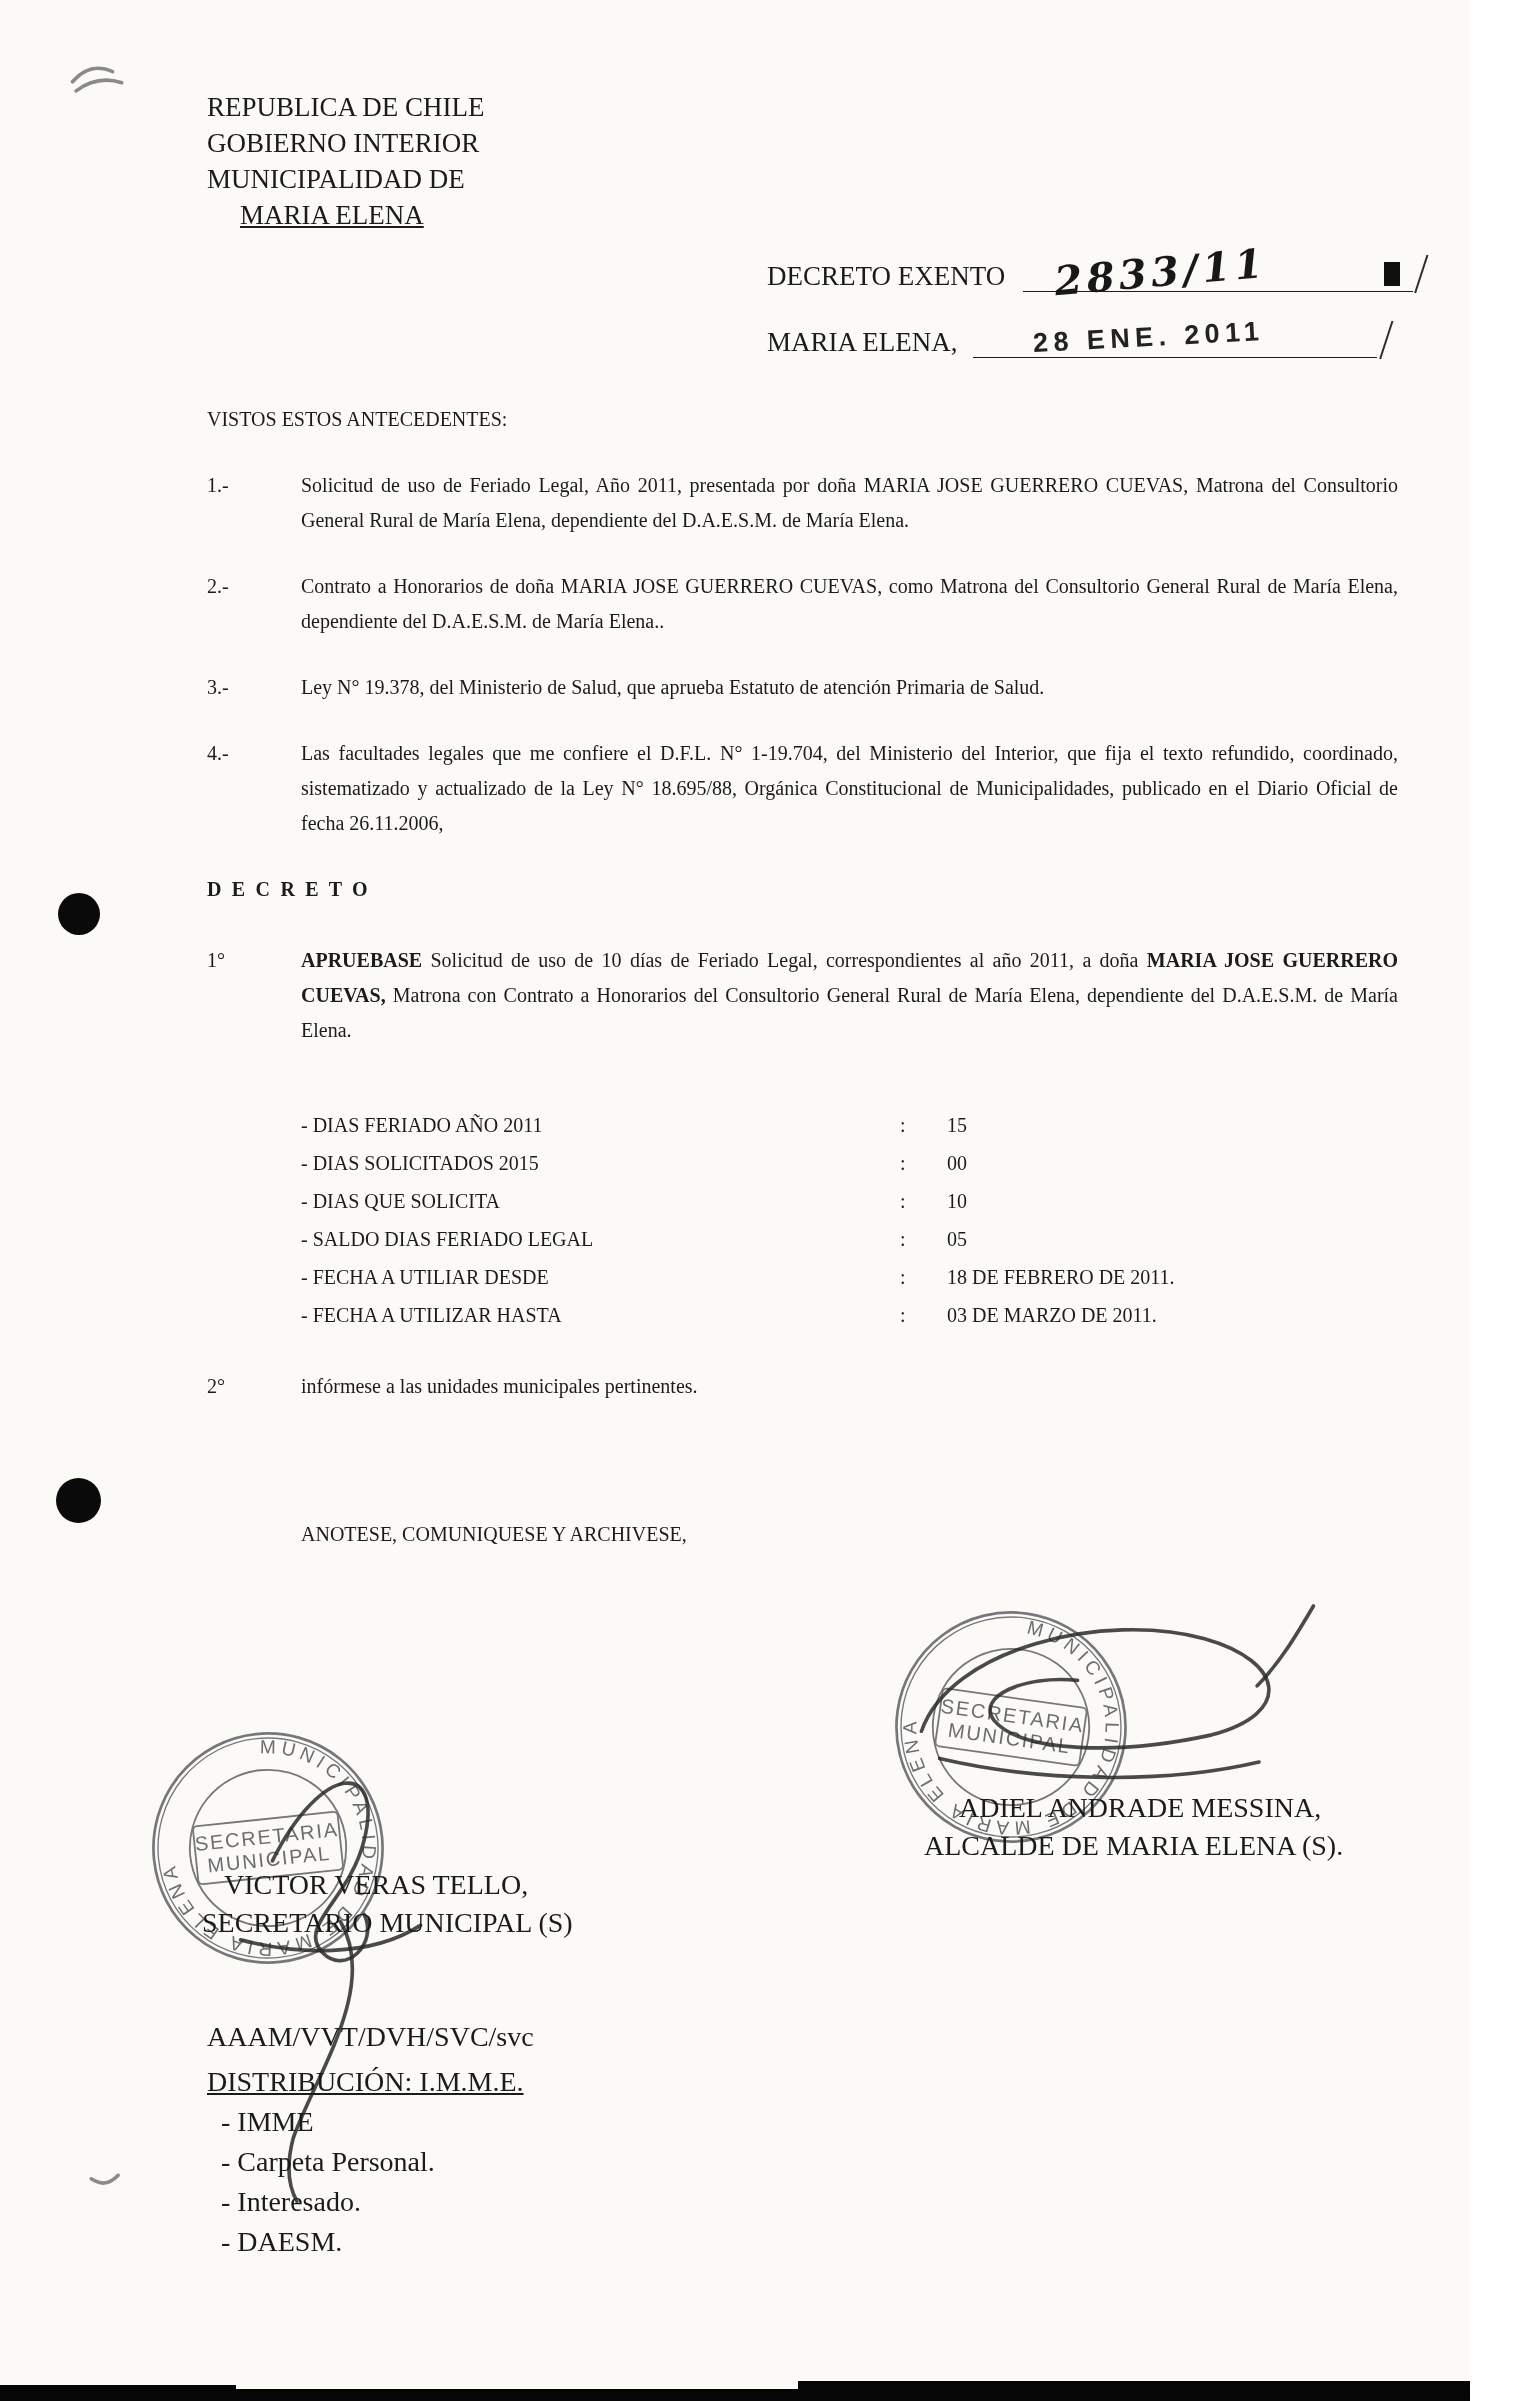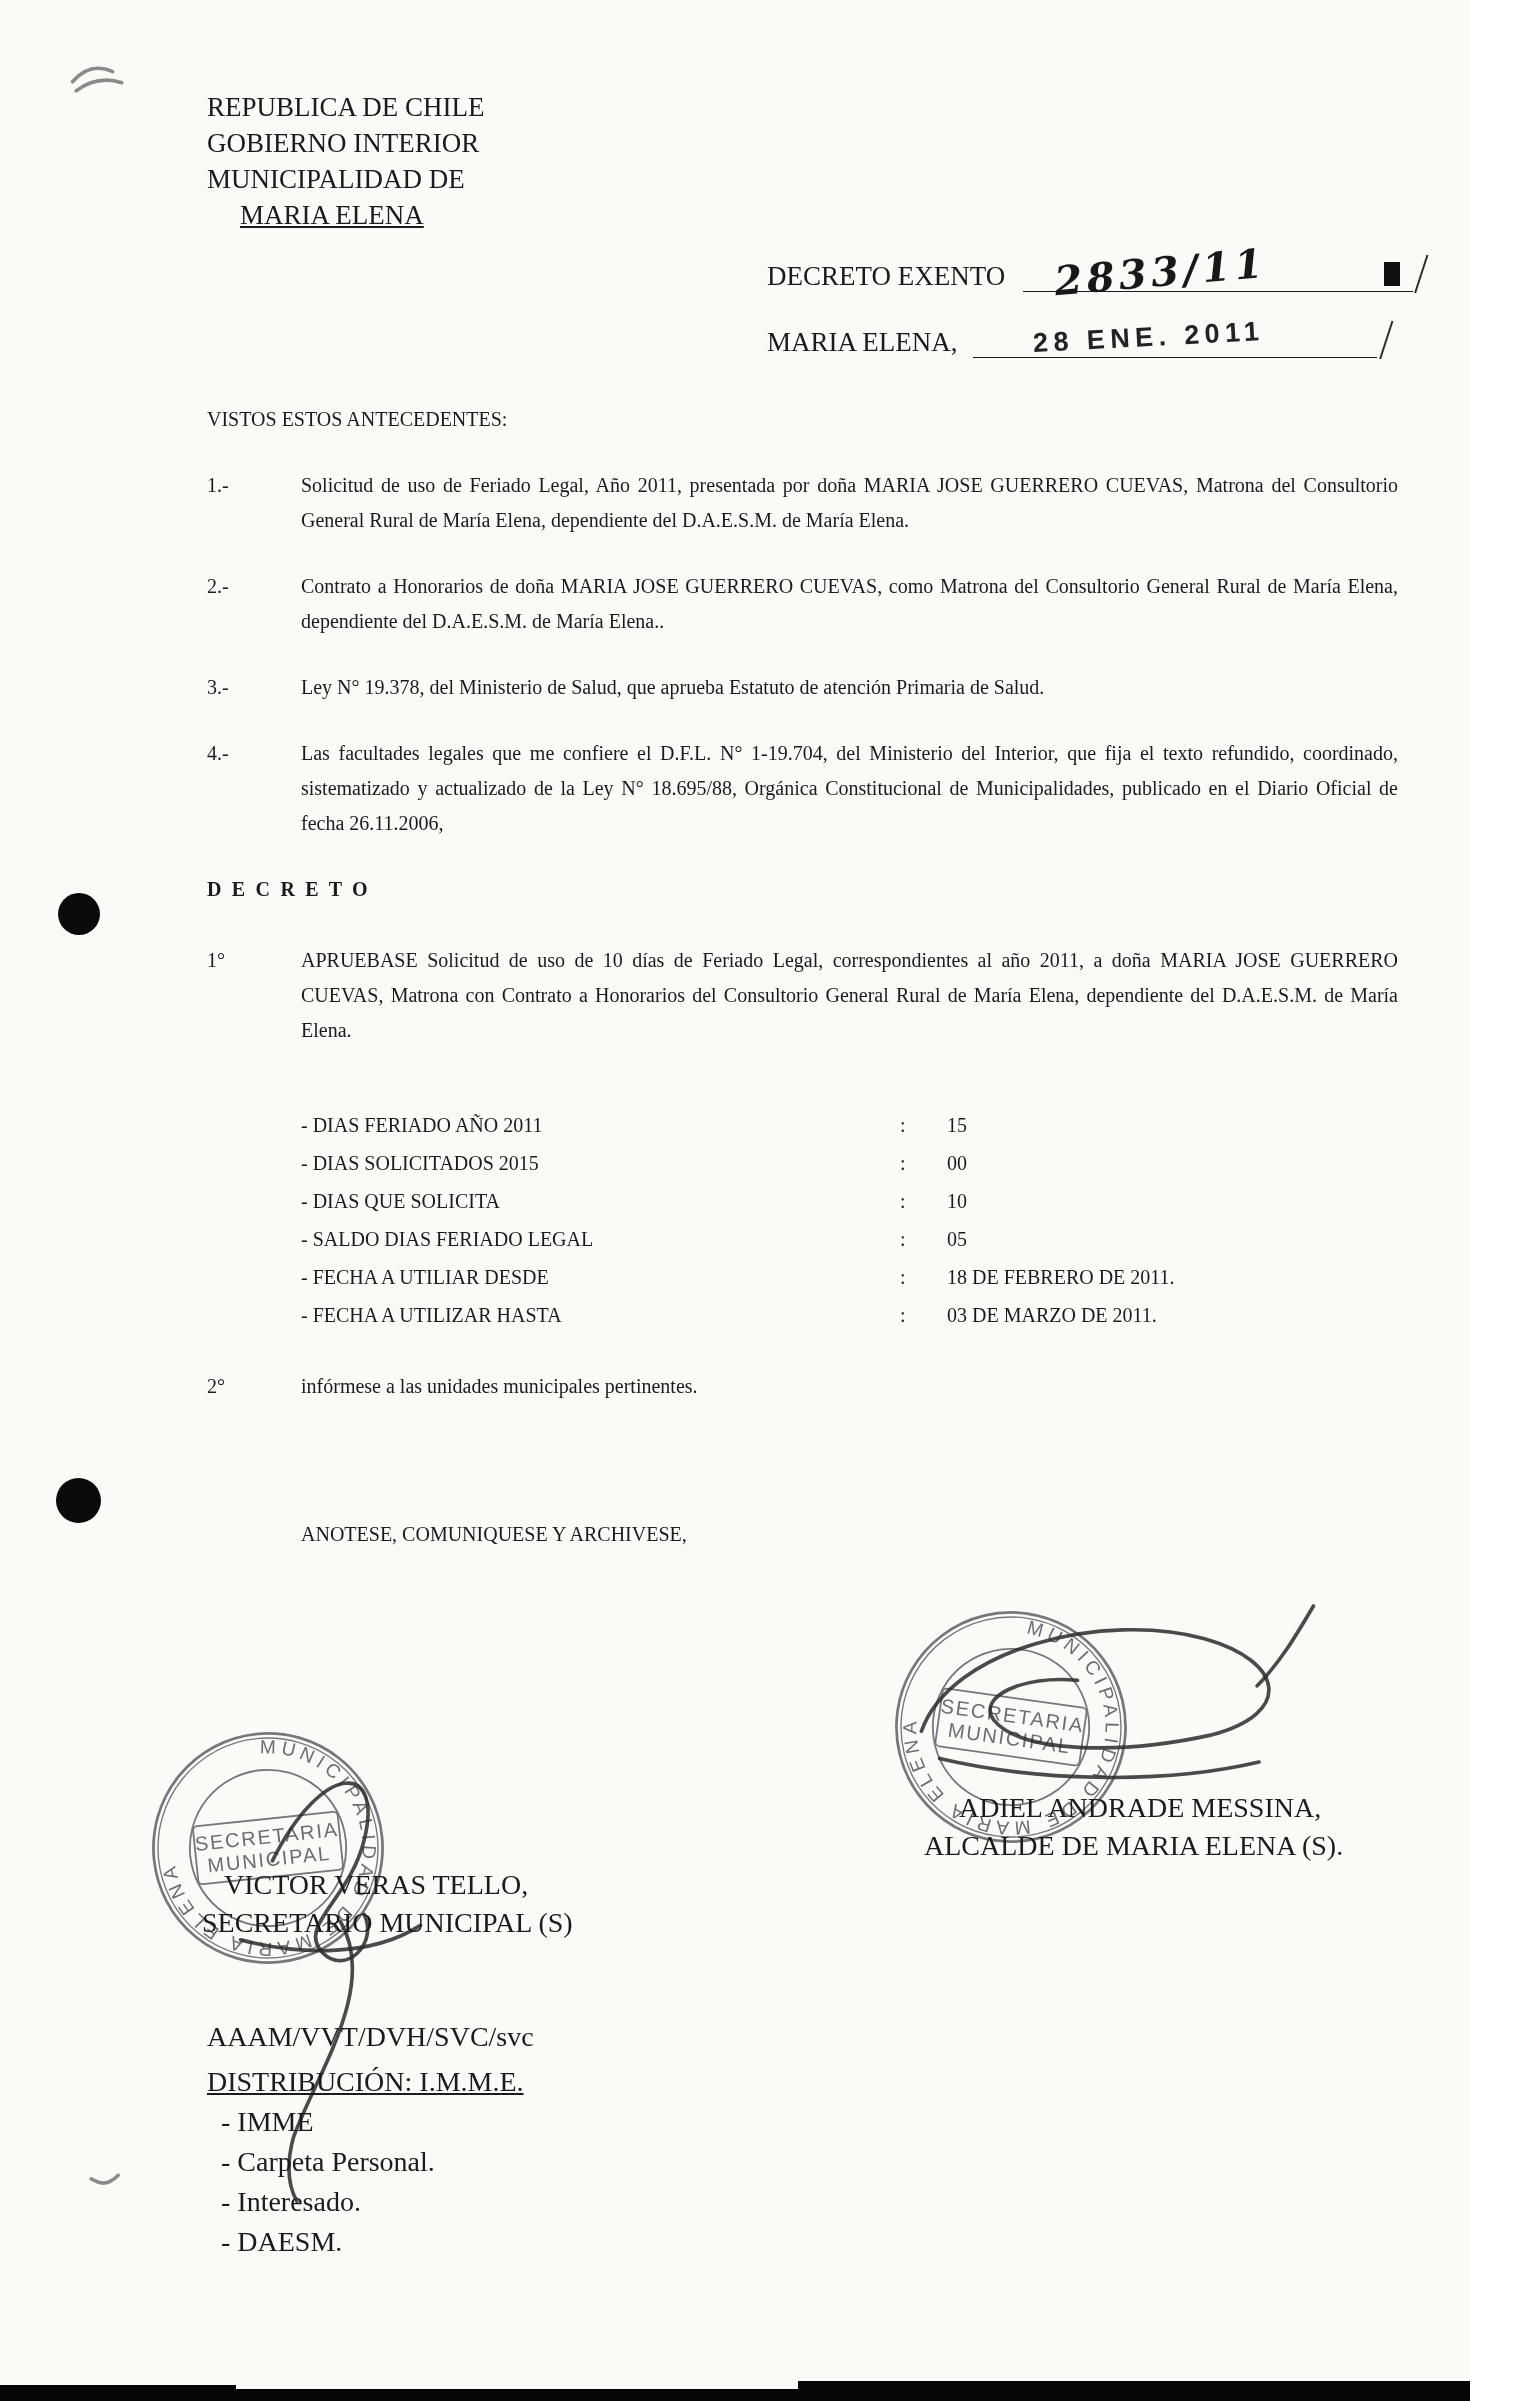--- a/index.html
+++ b/index.html
@@ -32,21 +32,21 @@
   }
   .pen-slash { position:absolute; right:-22px; bottom:-5.4px; width:12.7px; height:40px; border-left:2.7px solid #2c2c2c; transform:rotate(18deg); }
 
   
   .content { position:absolute; left:207px; top:402px; width:1191px; font-size:20px; line-height:35px; }
   .section-title { margin-bottom:31px; }
   .item { display:flex; margin-bottom:31px; }
   .item-num { width:94px; flex:0 0 94px; }
   .item-text { flex:1; text-align:justify; }
   .decreto-heading { font-weight:bold; letter-spacing:2.7px; margin:12.7px 0 36px 0; }
-  .bold { font-weight:normal; }
+  .bold { font-weight:bold; }
   .days { margin:58px 0 35px 94px; }
   .day-row { display:flex; line-height:38px; }
   .day-label { width:599px; }
   .day-sep { width:47px; }
   .closing { margin:113px 0 0 94px; }
 
   
   .stamp-box { position:absolute; width:240px; height:240px; opacity:0.82; }
   .stamp-left { left:148px; top:1728px; transform:rotate(-6deg); }
   .stamp-right { left:891px; top:1607px; transform:rotate(8deg); }

